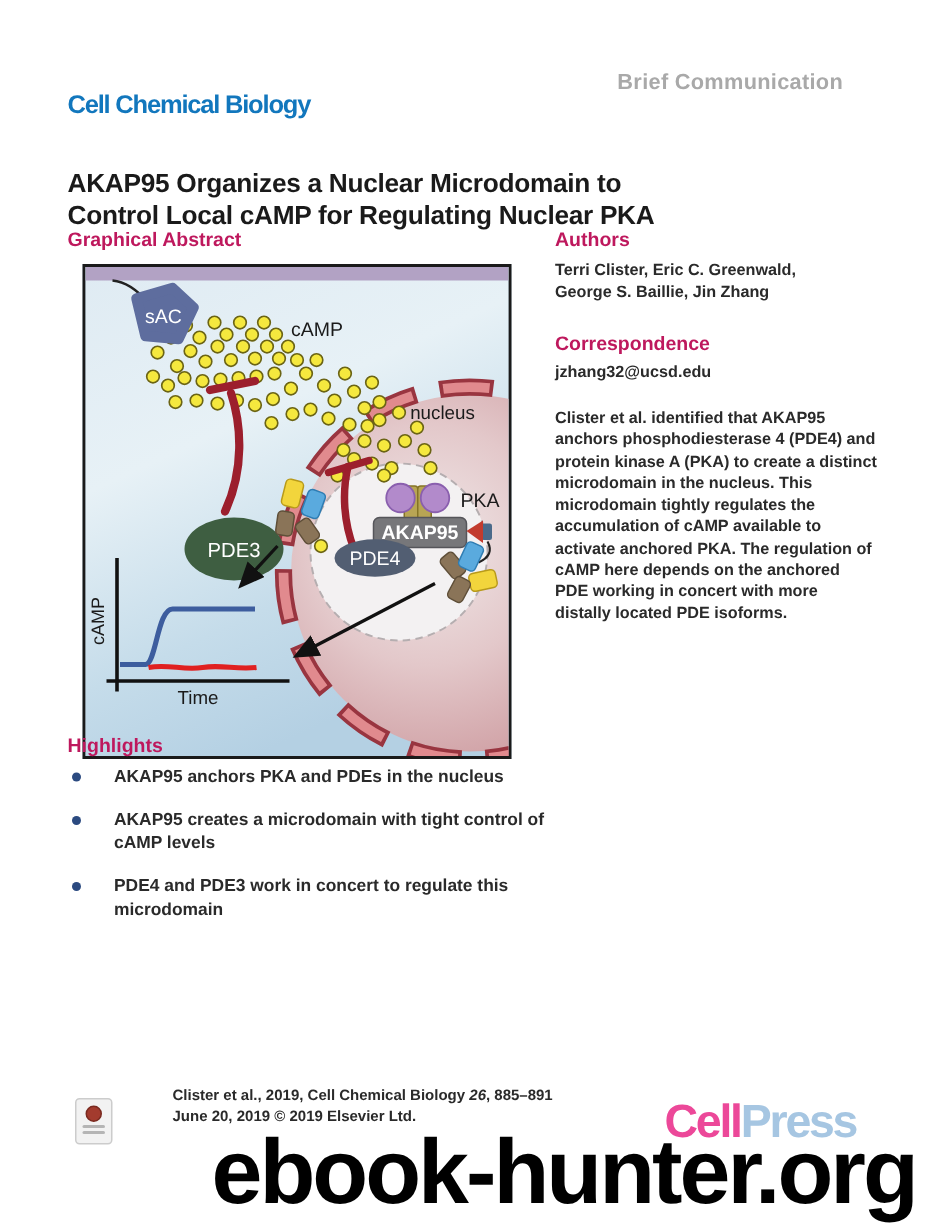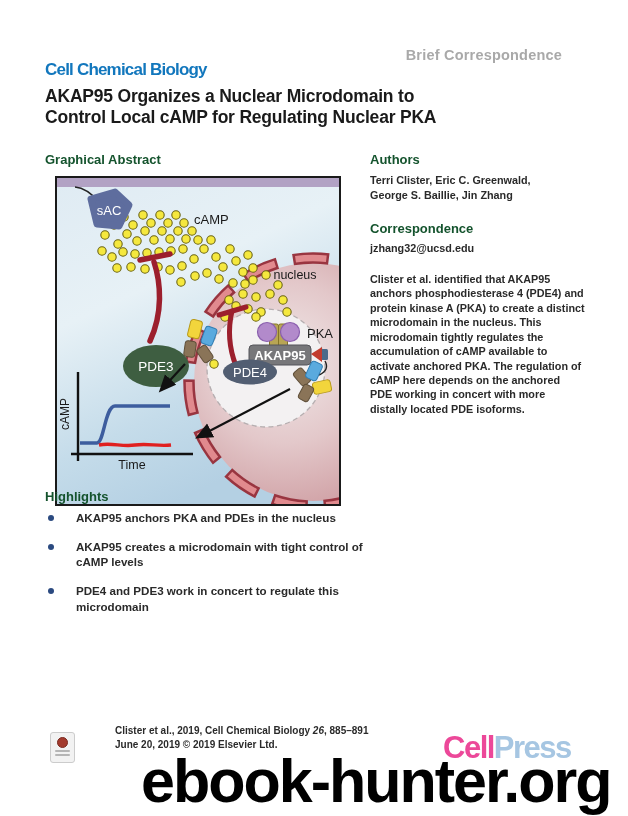--- a/index.html
+++ b/index.html
@@ -10,24 +10,24 @@
   }
   .kicker{
     position:absolute; top:47px; right:66px;
     font-size:14.5px; font-weight:bold; color:#a9a9a9; letter-spacing:0.2px;
   }
   .journal{
     position:absolute; left:45px; top:60px;
     font-size:17px; font-weight:bold; color:#1277bd; letter-spacing:-0.8px;
   }
   .article-title{
-    position:absolute; left:45px; top:86px; width:410px;
+    position:absolute; left:45px; top:112px; width:410px;
     font-size:17.5px; font-weight:bold; color:#1a1a1a; line-height:1.2; letter-spacing:-0.2px;
   }
-  .sec-head{ font-size:13px; font-weight:bold; color:#14532d; }
+  .sec-head{ font-size:13px; font-weight:bold; color:#be185d; }
   .ga-head{ position:absolute; left:45px; top:152px; }
   .figure{
     position:absolute; left:55px; top:176px; width:286px; height:330px;
     border:2px solid #1a1a1a; box-sizing:border-box; background:#cfe2ee;
   }
   .figure svg{ display:block; width:100%; height:100%; font-family:"Liberation Sans", sans-serif; }
 
   .right-col{ position:absolute; left:370px; top:152px; width:225px; }
   .right-col .sec-head{ margin:0 0 6px 0; }
   .authors-names{ font-size:10.8px; line-height:1.38; white-space:pre-line; margin:0 0 18px 0; font-weight:bold; color:#2a2a2a;}
@@ -62,21 +62,21 @@
   .watermark{
     position:absolute; left:141px; top:746px; z-index:50;
     font-size:61px; font-weight:bold; letter-spacing:-2px; color:#000000; white-space:nowrap;
   }
 </style>
 </head>
 <body>
 
 <div class="page">
 
-  <div class="kicker">Brief Correspondence</div>
+  <div class="kicker">Brief Communication</div>
   <div class="journal">Cell Chemical Biology</div>
   <div class="article-title">AKAP95 Organizes a Nuclear Microdomain to Control Local cAMP for Regulating Nuclear PKA</div>
 
   <div class="sec-head ga-head">Graphical Abstract</div>
 
   <div class="figure">
     <svg viewBox="0 0 282 326">
       <defs>
         <linearGradient id="bgGrad" x1="0" y1="0" x2="0.55" y2="1">
           <stop offset="0" stop-color="#dcead2" stop-opacity="0"></stop>

